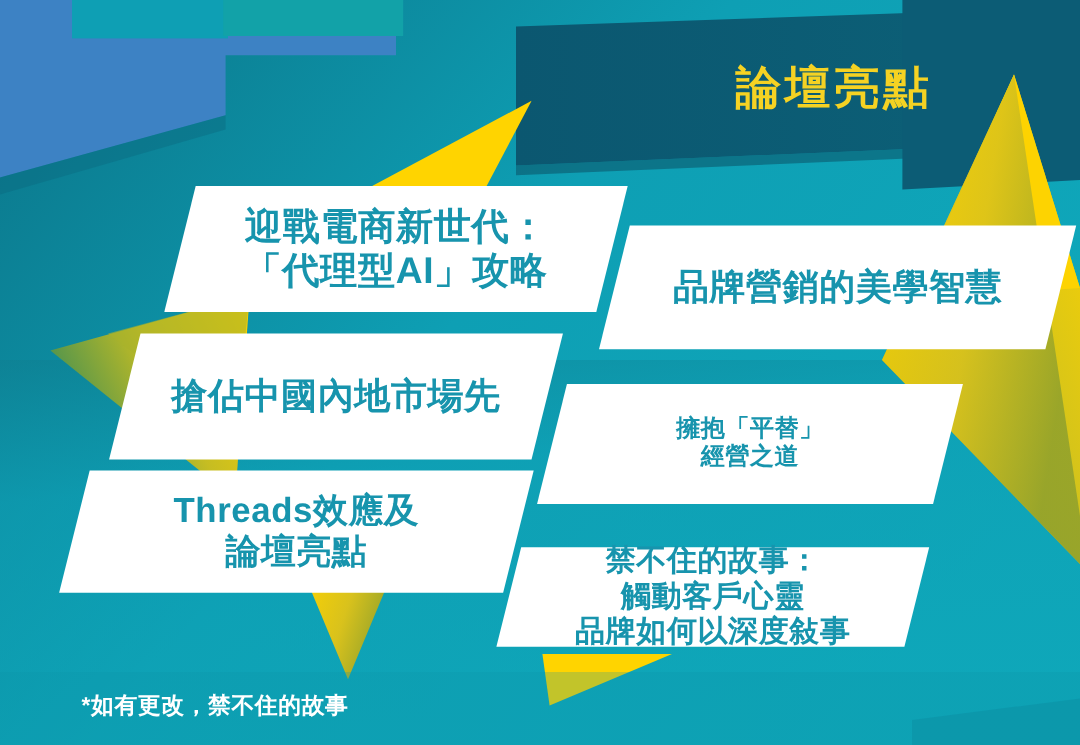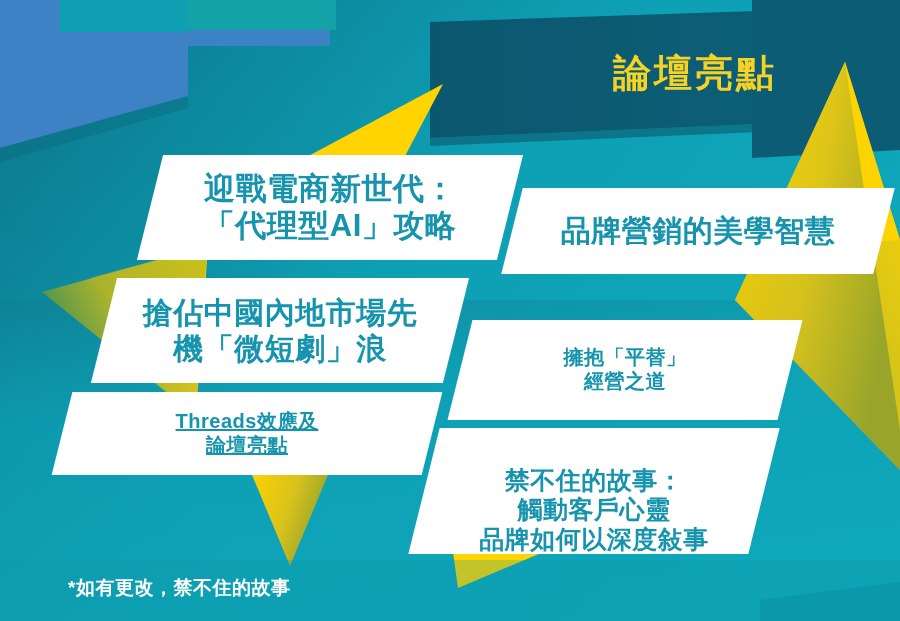--- a/index.html
+++ b/index.html
@@ -51,25 +51,25 @@
     z-index:2;
     width:100%;
     padding:0 6px;
     box-sizing:border-box;
   }
   .card{background:transparent;margin-top:20px;}
   .card .line{display:block;white-space:nowrap;}
 
   
   #card1{left:150px;top:135px;width:360px;height:105px;font-size:31px;}
-  #card2{left:512px;top:168px;width:372px;height:86px; font-size:30px;}
+  #card2{left:512px;top:168px;width:372px;height:103px; font-size:30px;}
   #card3{left:104px;top:258px;width:352px;height:105px;font-size:30px;justify-content:center;}
   #card4{left:460px;top:300px;width:330px;height:100px;font-size:20px;}
-  #card5{left:62px;top:372px;width:370px;height:83px;font-size:20px;text-decoration:underline;}
-  #card6{left:424px;top:408px;width:340px;height:126px;font-size:25px;align-items:flex-end;}
+  #card5{left:62px;top:372px;width:370px;height:102px;font-size:29px;}
+  #card6{left:424px;top:436px;width:340px;height:83px;font-size:25px;}
 
   
   #title{
     position:absolute;
     left:535px;top:48px;
     width:320px;
     color:#f5d223;
     font-size:38px;
     font-weight:bold;
     letter-spacing:3px;
@@ -184,21 +184,20 @@
     <div class="card-text">
       <span class="line">品牌營銷的美學智慧</span>
     </div>
   </div>
 
   <div class="card" id="card3">
     <div class="card-underline"></div>
     <div class="card-skew"></div>
     <div class="card-text">
       <span class="line">搶佔中國內地市場先</span>
-      <span class="line">機「微短劇」浪</span>
     </div>
   </div>
 
   <div class="card" id="card4">
     <div class="card-underline"></div>
     <div class="card-skew"></div>
     <div class="card-text">
       <span class="line">擁抱「平替」</span>
       <span class="line">經營之道</span>
     </div>

